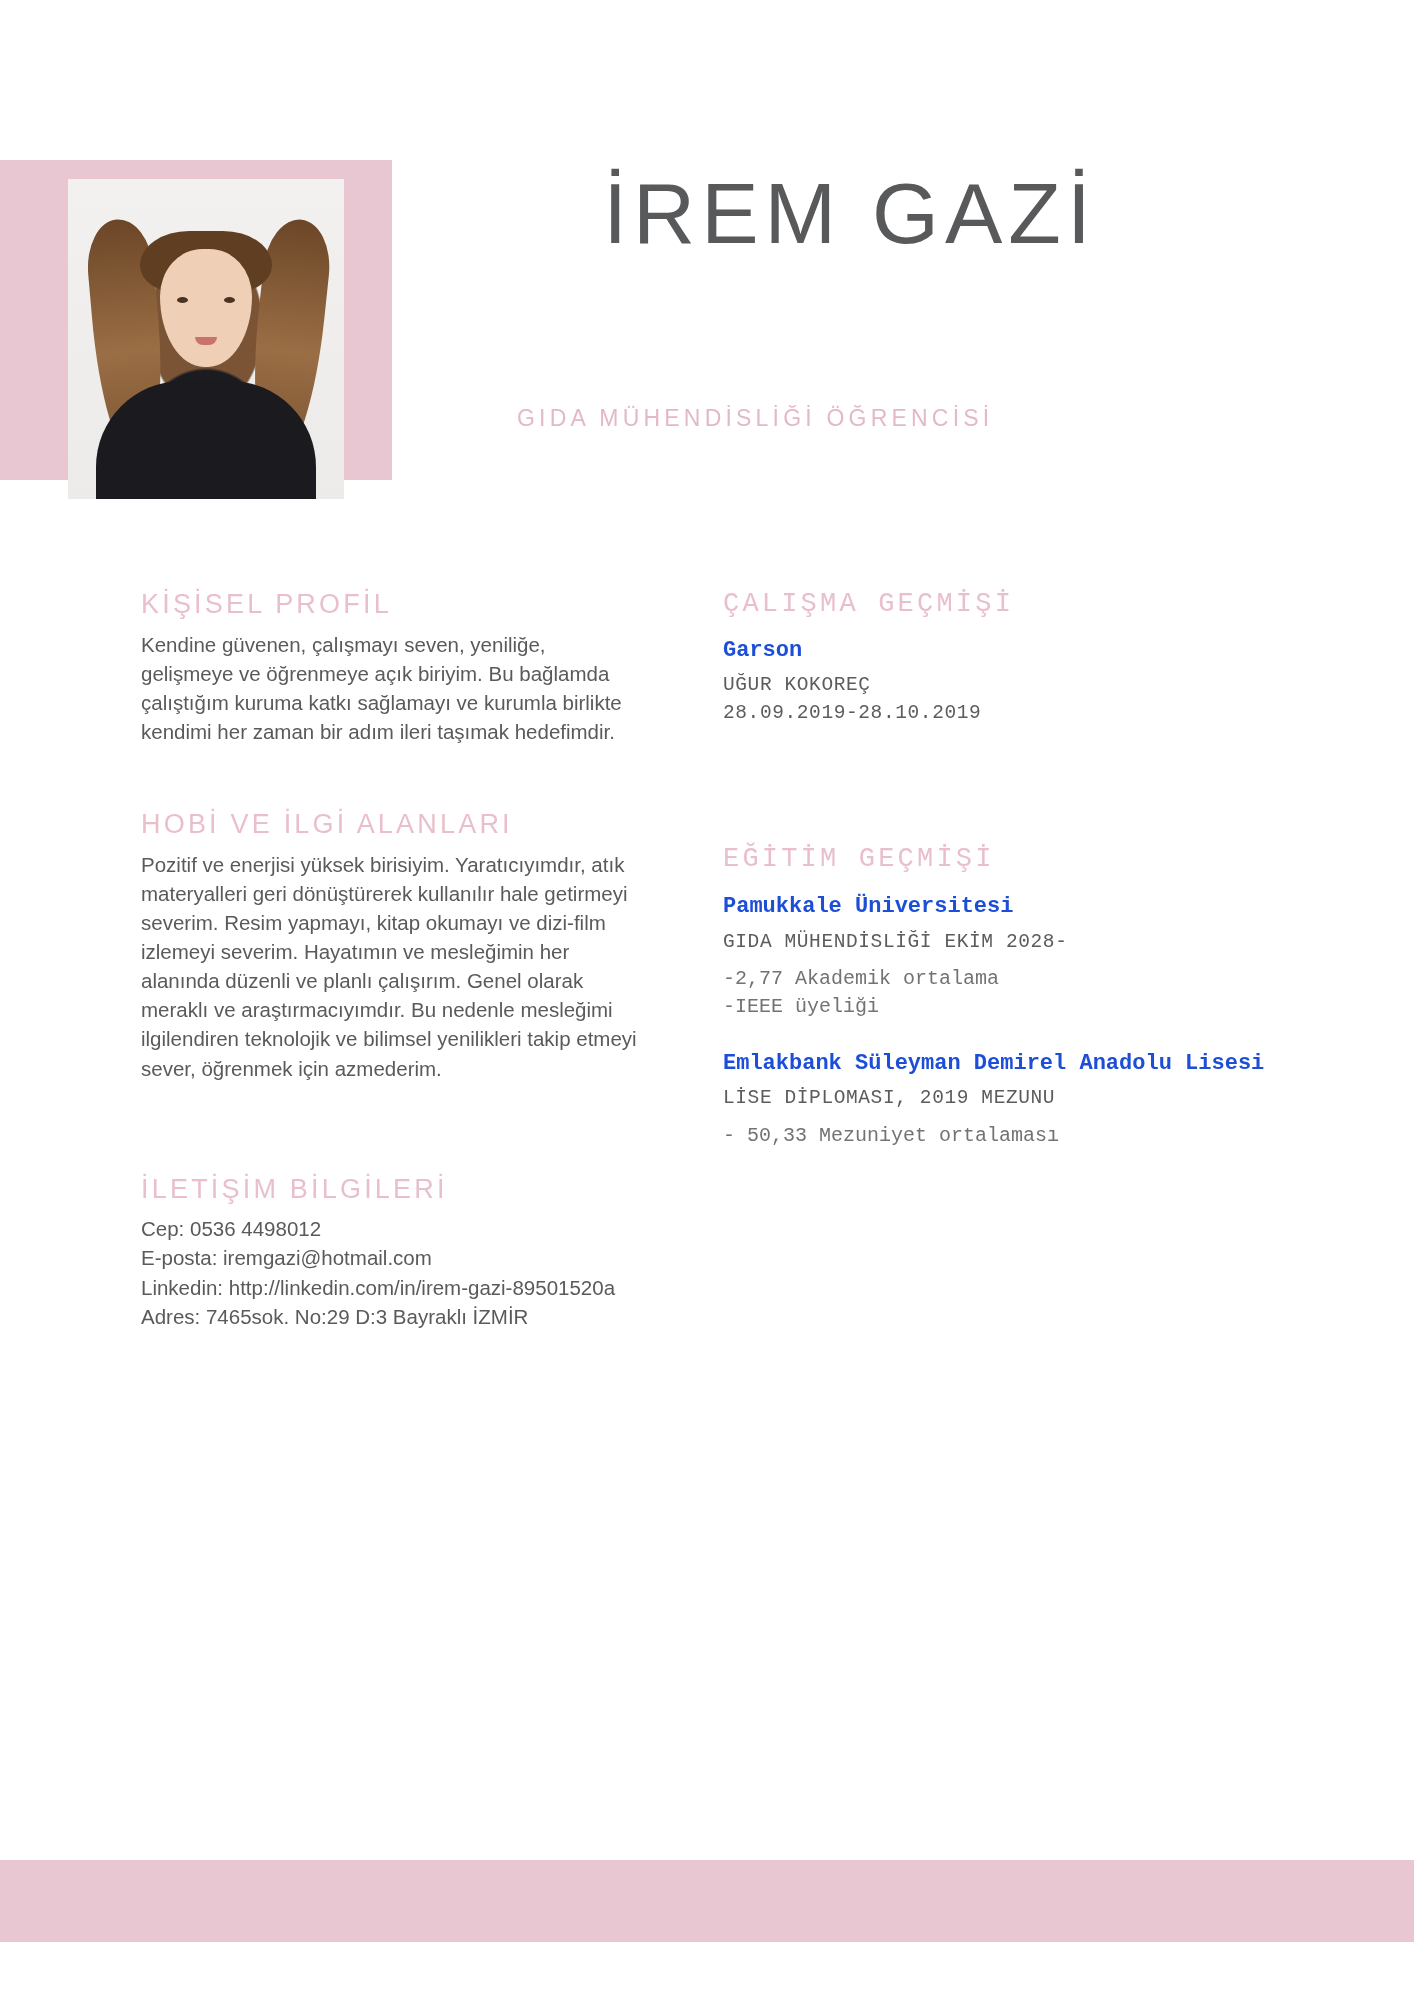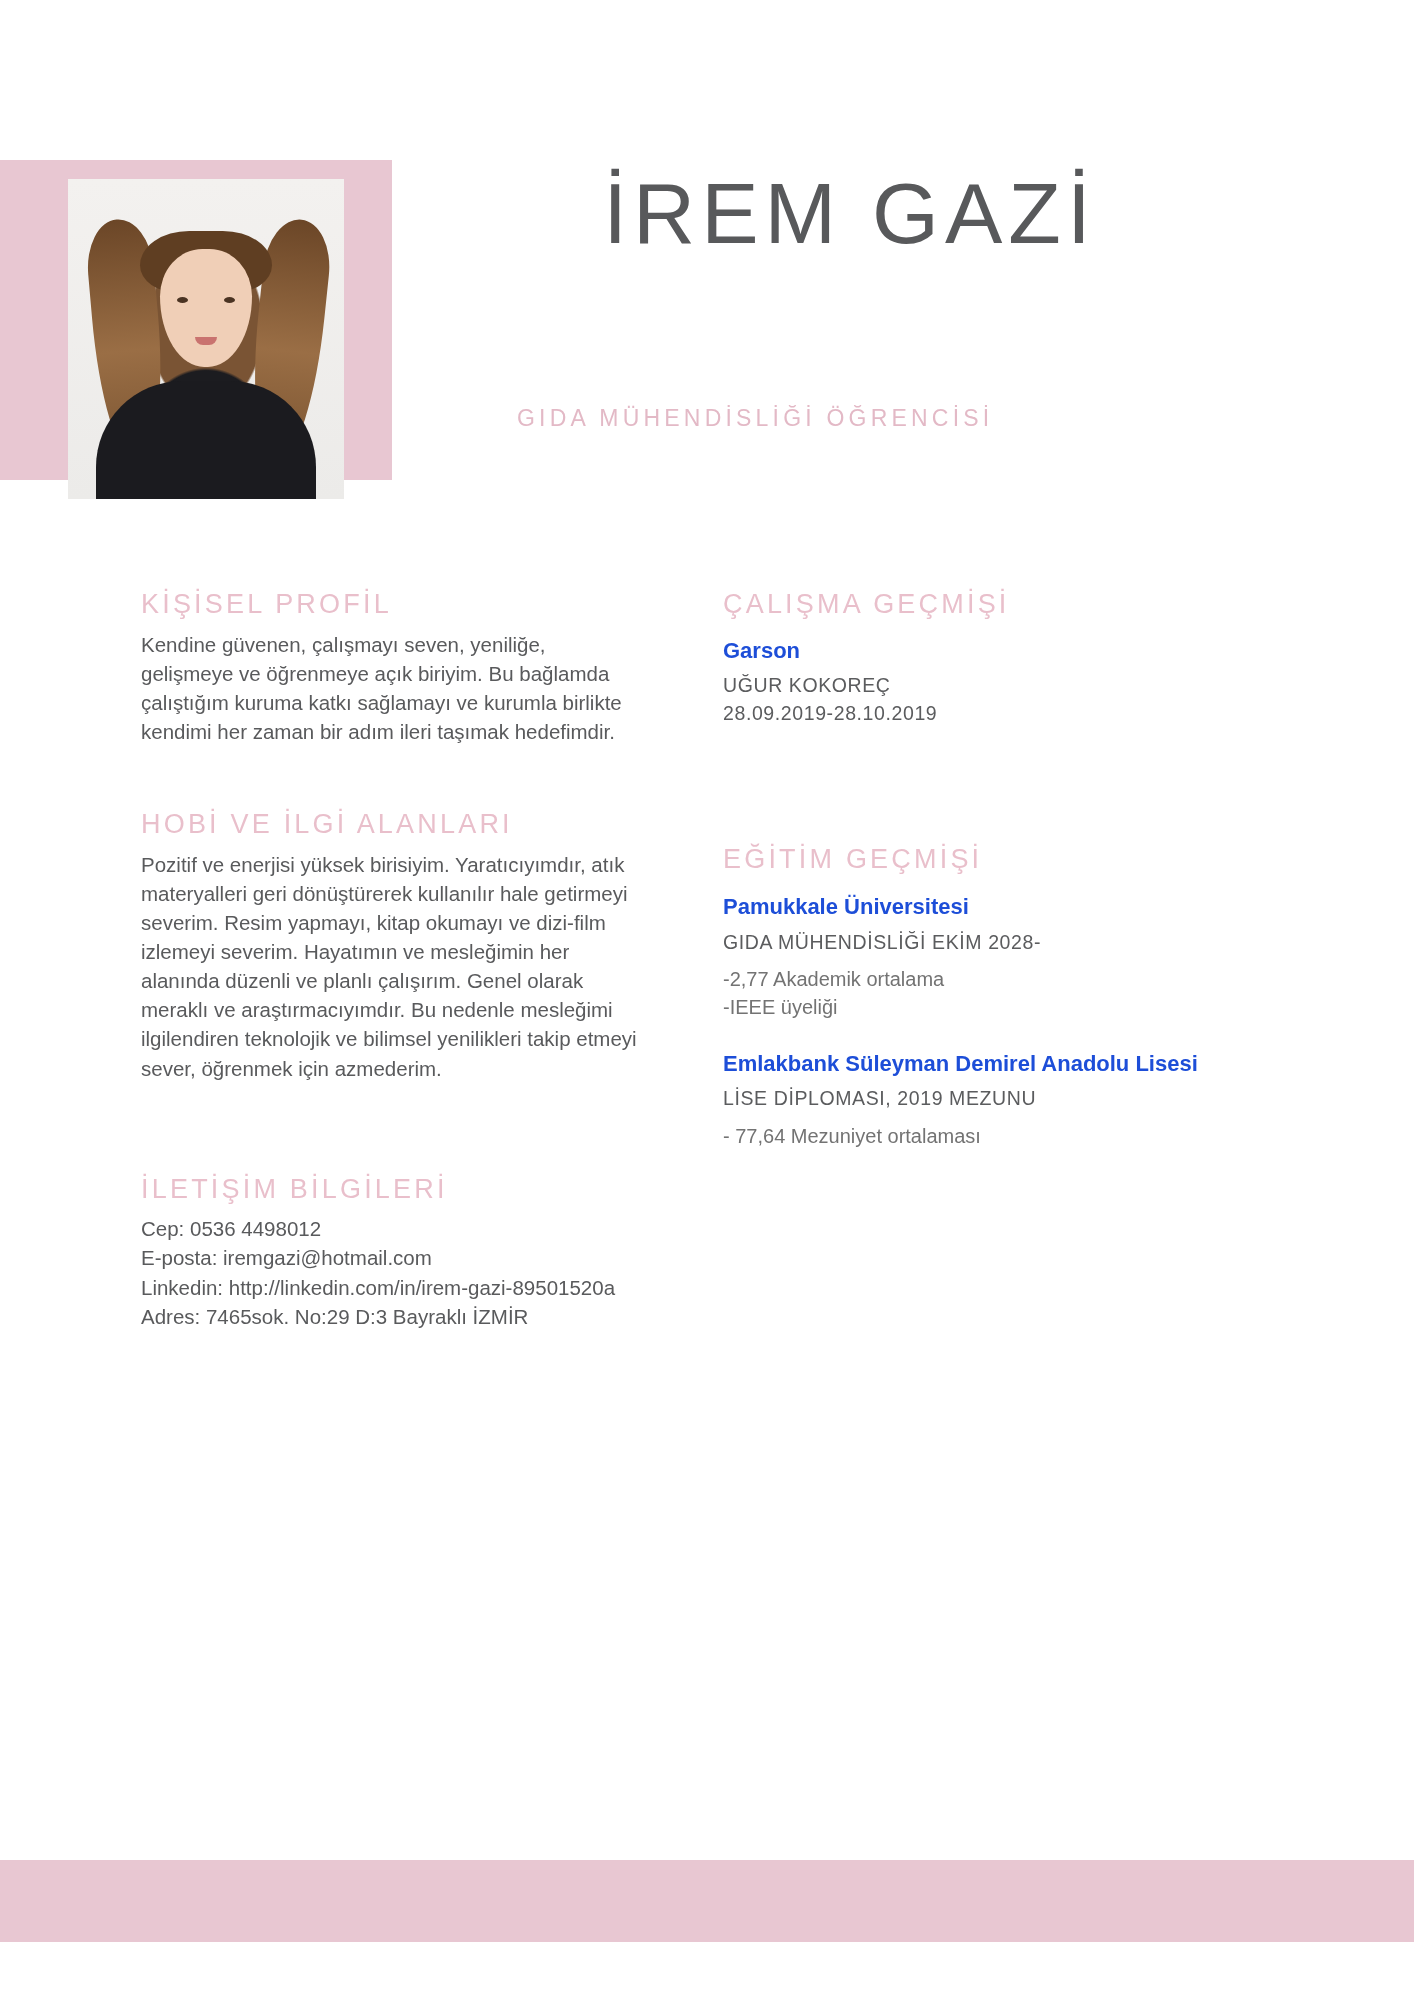--- a/index.html
+++ b/index.html
@@ -143,20 +143,21 @@
     position: absolute;
     left: 118px;
     top: 590px;
     width: 520px;
   }
   .col-right {
     position: absolute;
     left: 700px;
     top: 590px;
     width: 580px;
+    font-family: Liberation Mono, monospace;
   }
 
   .section { margin-bottom: 56px; margin-left: 23px; }
 
   .section-title {
     color: #e9bfcb;
     font-size: 27px;
     letter-spacing: 3.2px;
     font-weight: 400;
     margin: 0 0 10px 0;
@@ -270,19 +271,19 @@
     <div class="entry" style="margin-top:20px;">
       <p class="entry-title">Pamukkale Üniversitesi</p>
       <p class="entry-sub">GIDA MÜHENDİSLİĞİ EKİM 2028-</p>
       <p class="entry-detail">-2,77 Akademik ortalama
 -IEEE üyeliği</p>
     </div>
 
     <div class="entry" style="margin-top:30px;">
       <p class="entry-title">Emlakbank Süleyman Demirel Anadolu Lisesi</p>
       <p class="entry-sub">LİSE DİPLOMASI, 2019 MEZUNU</p>
-      <p class="entry-detail">- 77,64 Mezuniyet ortalaması</p>
+      <p class="entry-detail">- 50,33 Mezuniyet ortalaması</p>
     </div>
   </div>
 
 </div>
 
 <div class="footer-band"></div>
 
 </body></html>

